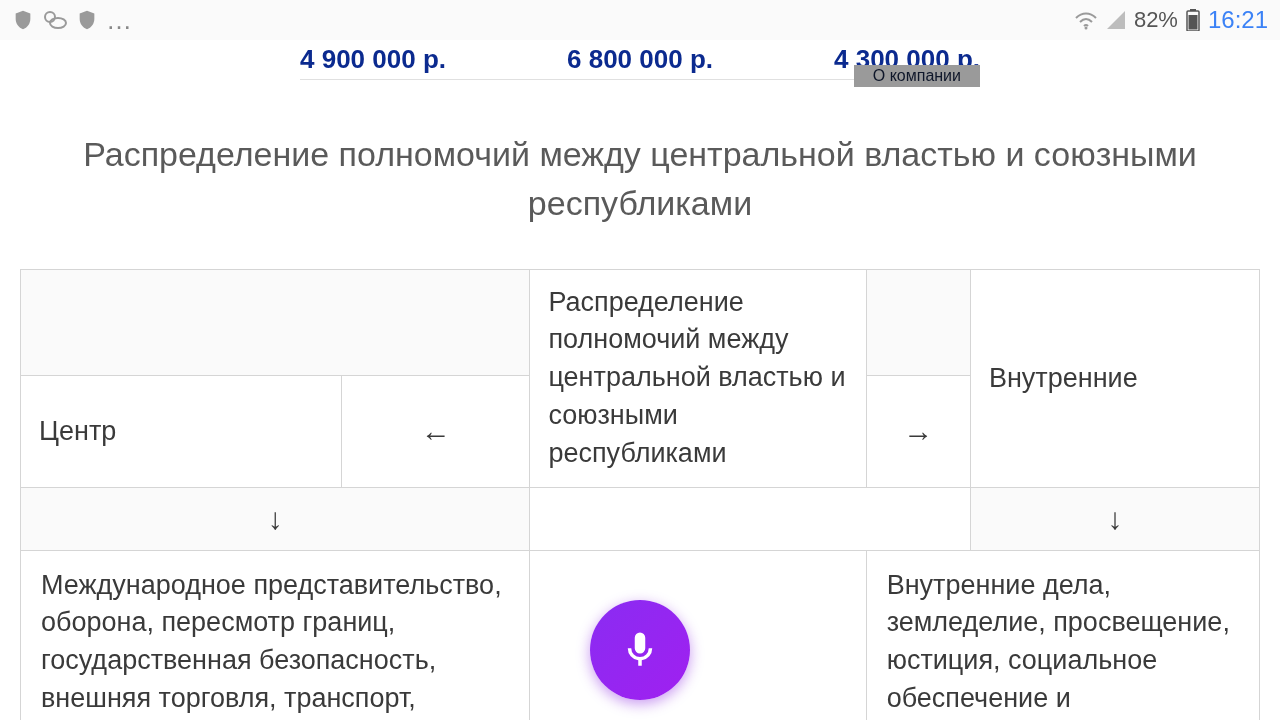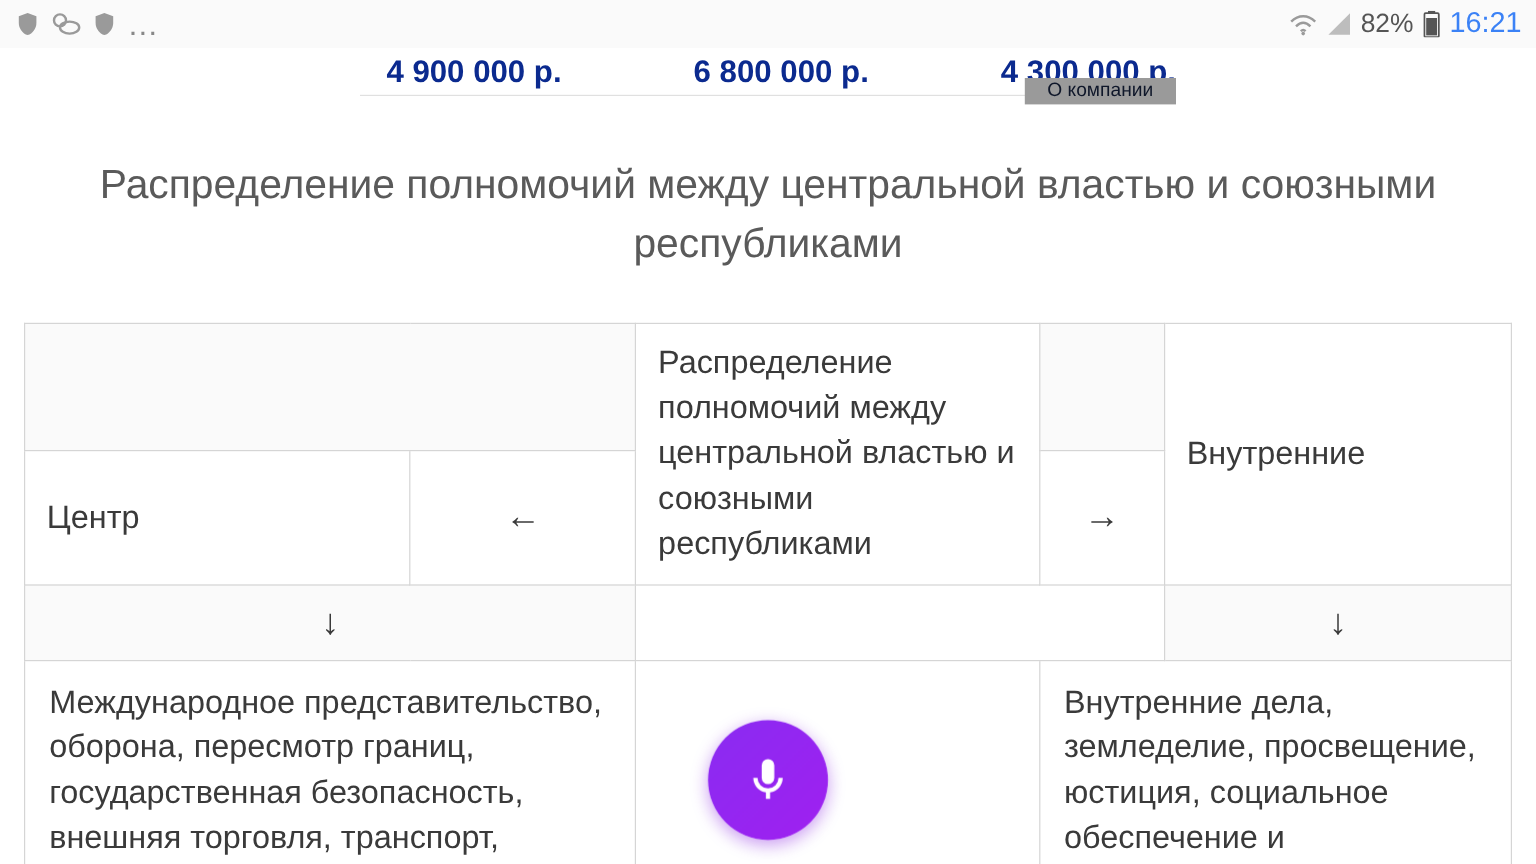--- a/index.html
+++ b/index.html
@@ -1,21 +1,21 @@
 <!DOCTYPE html>
 <html><head>
 <meta charset="utf-8">
 <style>
 * { margin: 0; padding: 0; box-sizing: border-box; }
 body { font-family: "Segoe UI", Arial, sans-serif; background: #fff; width: 1280px; height: 720px; overflow: hidden; color: #333; }
 .status-bar { height: 40px; display: flex; align-items: center; justify-content: space-between; padding: 0 12px; background: #fafafa; color: #555; font-size: 22px; }
 .status-left { display: flex; align-items: center; gap: 8px; }
 .status-right { display: flex; align-items: center; gap: 8px; }
 .shield { width: 22px; height: 24px; }
-.ad-row { display: flex; justify-content: flex-end; gap: 110px; padding: 4px 0 0; position: relative; border-bottom: 1px solid #e0e0e0; margin: 0 300px 0 300px; height: 40px; }
+.ad-row { display: flex; justify-content: space-between; gap: 110px; padding: 4px 0 0; position: relative; border-bottom: 1px solid #e0e0e0; margin: 0 300px 0 300px; height: 40px; }
 .ad-price { color: #0b2a8f; font-weight: 700; font-size: 26px; }
 .about-badge { position: absolute; right: 0; bottom: -8px; background: #9a9a9a; color: #0f172a; font-size: 16px; padding: 2px 19px; }
 .heading { text-align: center; font-size: 34px; color: #5a5a5a; padding: 50px 80px 40px; font-weight: 400; line-height: 1.45; }
 .table { border-collapse: collapse; margin: 0 20px; width: calc(100% - 40px); font-size: 27px; color: #3a3a3a; }
 .table td { border: 1px solid #d5d5d5; padding: 14px 18px; vertical-align: middle; background: #fafafa; }
 .table td.plain { background: #fff; }
 .table td.arrow-cell { text-align: center; font-size: 30px; }
 .table td.center-title { background: #fff; line-height: 1.4; }
 .table td.body { background: #fff; font-size: 27px; line-height: 1.4; vertical-align: top; padding: 16px 20px; }
 .mic-btn { position: fixed; left: 50%; bottom: 20px; transform: translateX(-50%); width: 100px; height: 100px; border-radius: 50%; background: linear-gradient(135deg, #8a2cf2, #a020f0); display: flex; align-items: center; justify-content: center; box-shadow: 0 4px 14px rgba(120,0,220,.4); }

